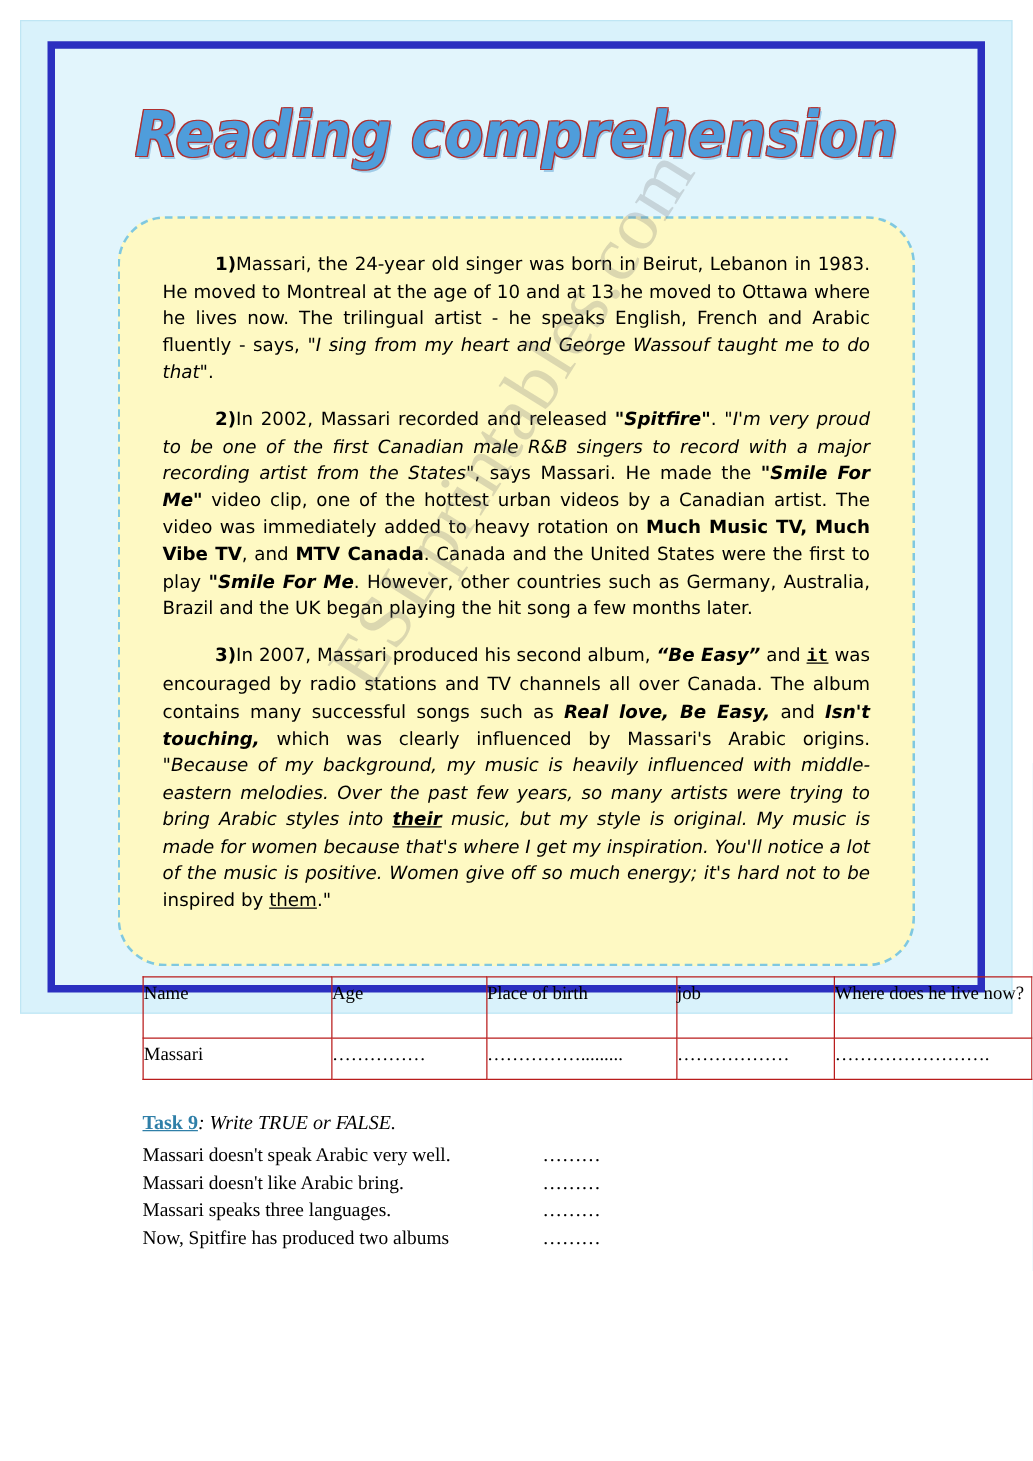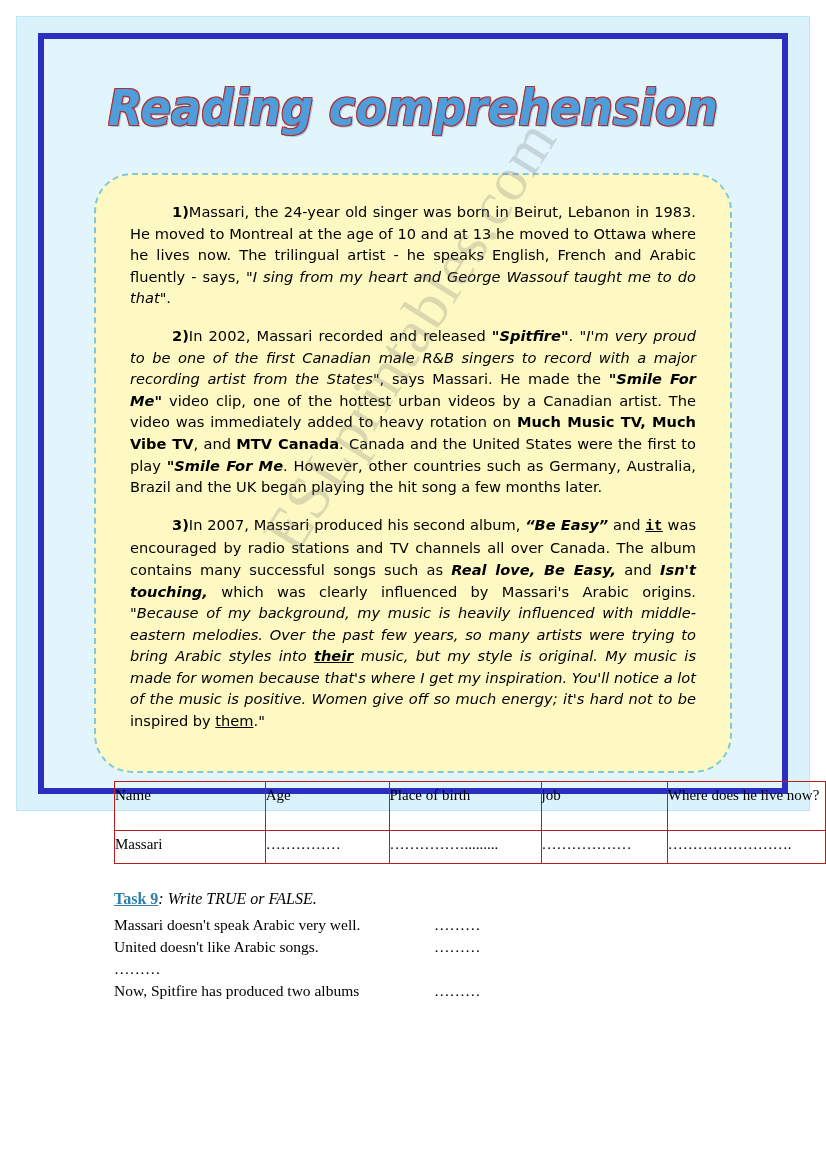--- a/index.html
+++ b/index.html
@@ -220,24 +220,25 @@
       <div class="task-line">
         <span class="task-label">Task 9</span><span class="task-desc">: Write TRUE or FALSE.</span>
       </div>
 
       <div class="tf-block" id="tf-block">
           <div class="tf-row">
             <span class="tf-stmt">Massari doesn't speak Arabic very well.</span>
             <span class="tf-dots">………</span>
           </div>
           <div class="tf-row">
-            <span class="tf-stmt">United doesn't like Arabic songs.</span>
-            <span class="tf-dots">………</span>
-          </div>
-          <div class="tf-row">
+            <span class="tf-stmt">Massari doesn't like Arabic bring.</span>
+            <span class="tf-dots">………</span>
+          </div>
+          <div class="tf-row">
+            <span class="tf-stmt">Massari speaks three languages.</span>
             <span class="tf-dots">………</span>
           </div>
           <div class="tf-row">
             <span class="tf-stmt">Now, Spitfire has produced two albums</span>
             <span class="tf-dots">………</span>
           </div>
         </div>
 
     </div>
   </div>

